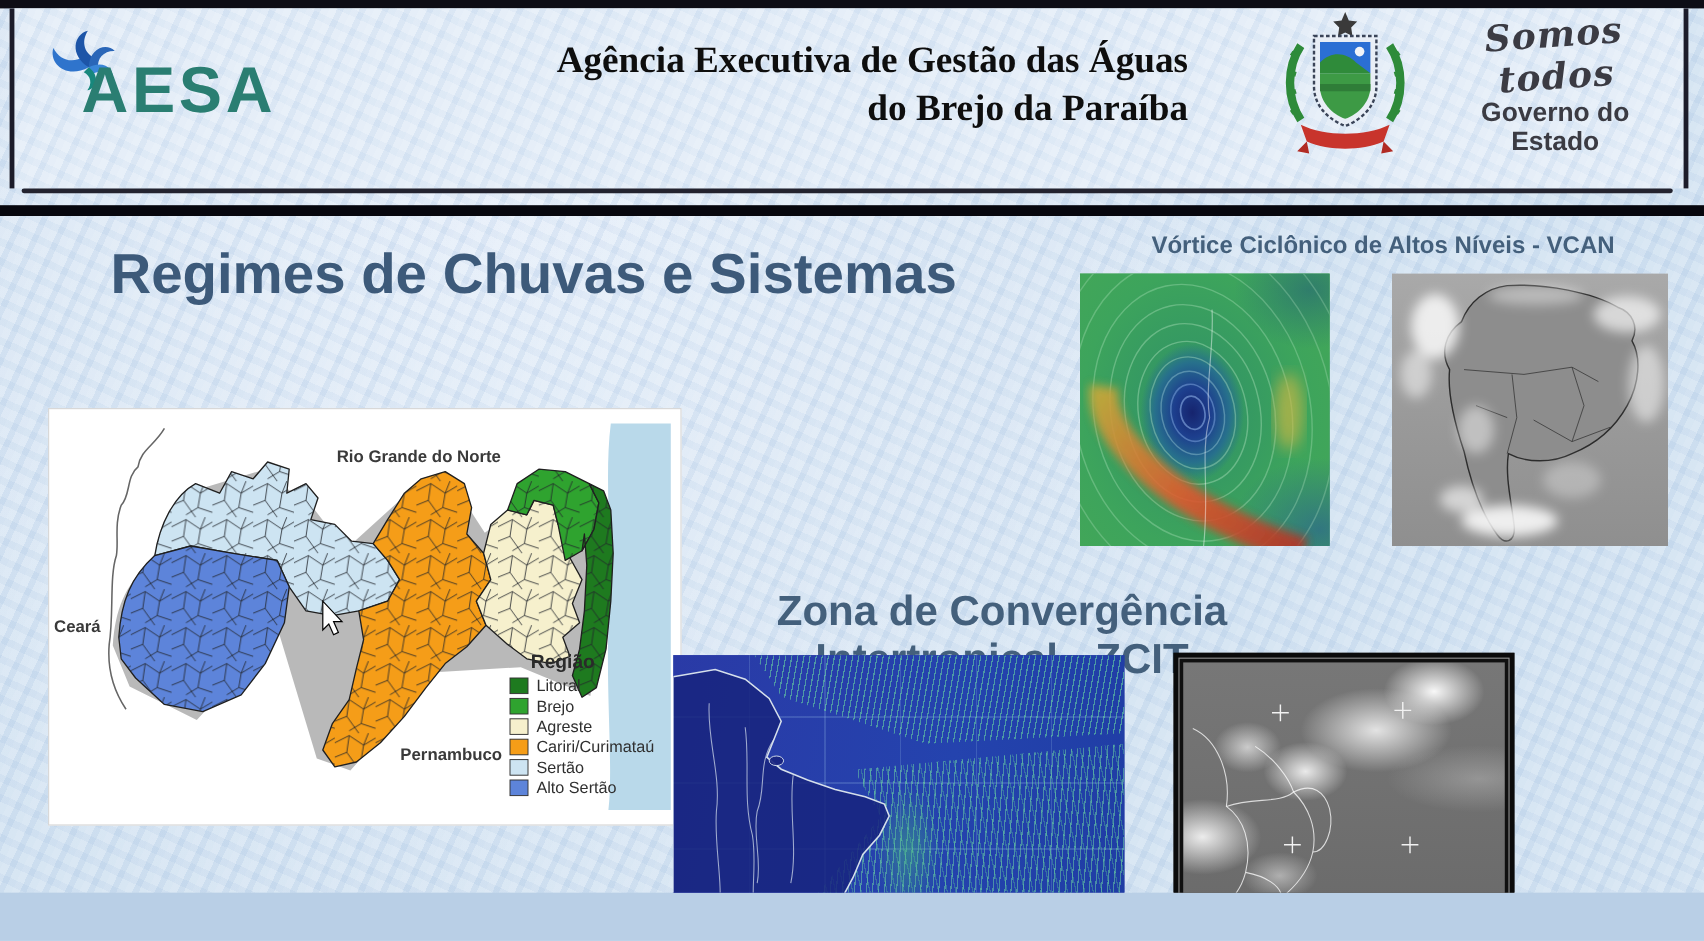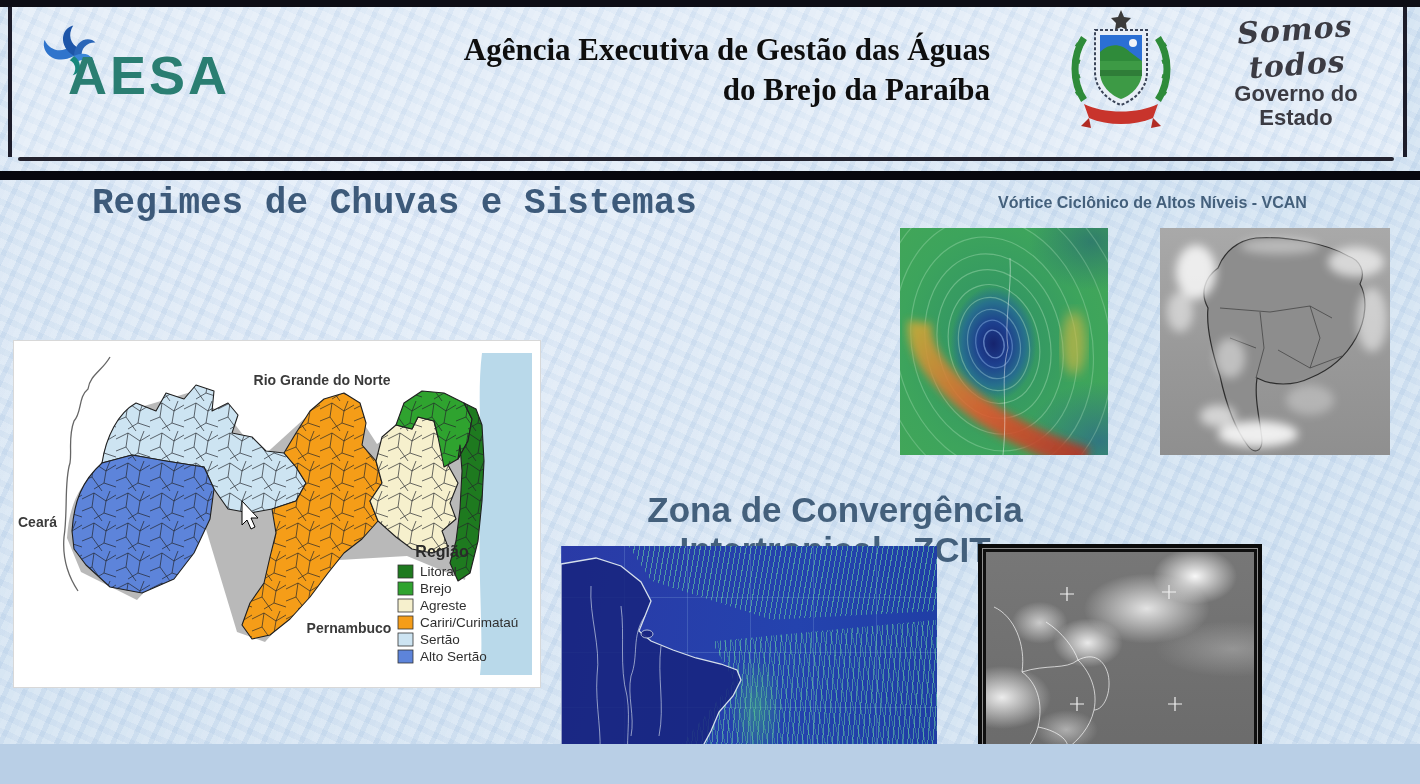--- a/index.html
+++ b/index.html
@@ -25,25 +25,25 @@
   .thickline{left:0;top:171px;width:1420px;height:9px;background:#07070e;}
   .aesa-text{left:68px;top:44px;font-size:54px;font-weight:bold;color:#2a7e72;letter-spacing:3px;}
   .agency{left:340px;top:30px;width:650px;text-align:right;color:#0e0e0e;
     font-family:"Liberation Serif",serif;font-weight:bold;font-size:31px;line-height:1.3;}
   .gov{left:1196px;top:12px;width:200px;text-align:center;}
   .gov-script{display:block;font-family:"DejaVu Serif",serif;font-style:italic;font-weight:bold;
     font-size:30px;color:#3b3b43;transform:rotate(-4deg);letter-spacing:1px;}
   .gov-state{display:block;font-size:40px;font-weight:800;color:#ce2d27;letter-spacing:1px;line-height:1.05;}
   .gov-sub{display:block;font-size:22px;font-weight:bold;color:#3b3b43;line-height:1.1;}
   
-  .slide-title{left:92px;top:181px;width:760px;font-size:36px;font-weight:bold;color:#3d5a7a;line-height:1.28;font-family:Liberation Mono, monospace;}
-  .vcan-label{left:910px;top:194px;width:485px;text-align:center;font-size:16px;font-weight:bold;color:#44607c;}
+  .slide-title{left:92px;top:198px;width:760px;font-size:47px;font-weight:bold;color:#3d5a7a;line-height:1.28;}
+  .vcan-label{left:910px;top:194px;width:485px;text-align:center;font-size:20px;font-weight:bold;color:#44607c;}
   .zcit-label{left:565px;top:490px;width:540px;text-align:center;font-size:35px;font-weight:bold;color:#44607c;}
   
-  .map-panel{left:13px;top:340px;width:528px;height:348px;background:#ffffff;border:1px solid #d8d8d8;box-sizing:border-box;}
+  .map-panel{left:40px;top:340px;width:528px;height:348px;background:#ffffff;border:1px solid #d8d8d8;box-sizing:border-box;}
   
   .vortex{left:900px;top:228px;width:208px;height:227px;overflow:hidden;
     background-image:
       radial-gradient(90px 70px at 92% 6%, rgba(30,85,125,.5), rgba(30,85,125,0) 70%),
       radial-gradient(100px 80px at 96% 94%, rgba(36,80,160,.55), rgba(36,80,160,0) 75%),
       radial-gradient(60px 80px at 45% 51%, #16246e 0%, #1d3f8e 26%, #27708c 52%, rgba(39,112,140,0) 72%),
       radial-gradient(150px 185px at 45% 50%, #2e8f68 0%, #3da45c 62%, #44a757 100%),
       linear-gradient(160deg, #3fa251 0%, #49ab55 40%, #2f8a5e 70%, #2f6f8a 100%);}
   
   .sat1{left:1160px;top:228px;width:230px;height:227px;overflow:hidden;

